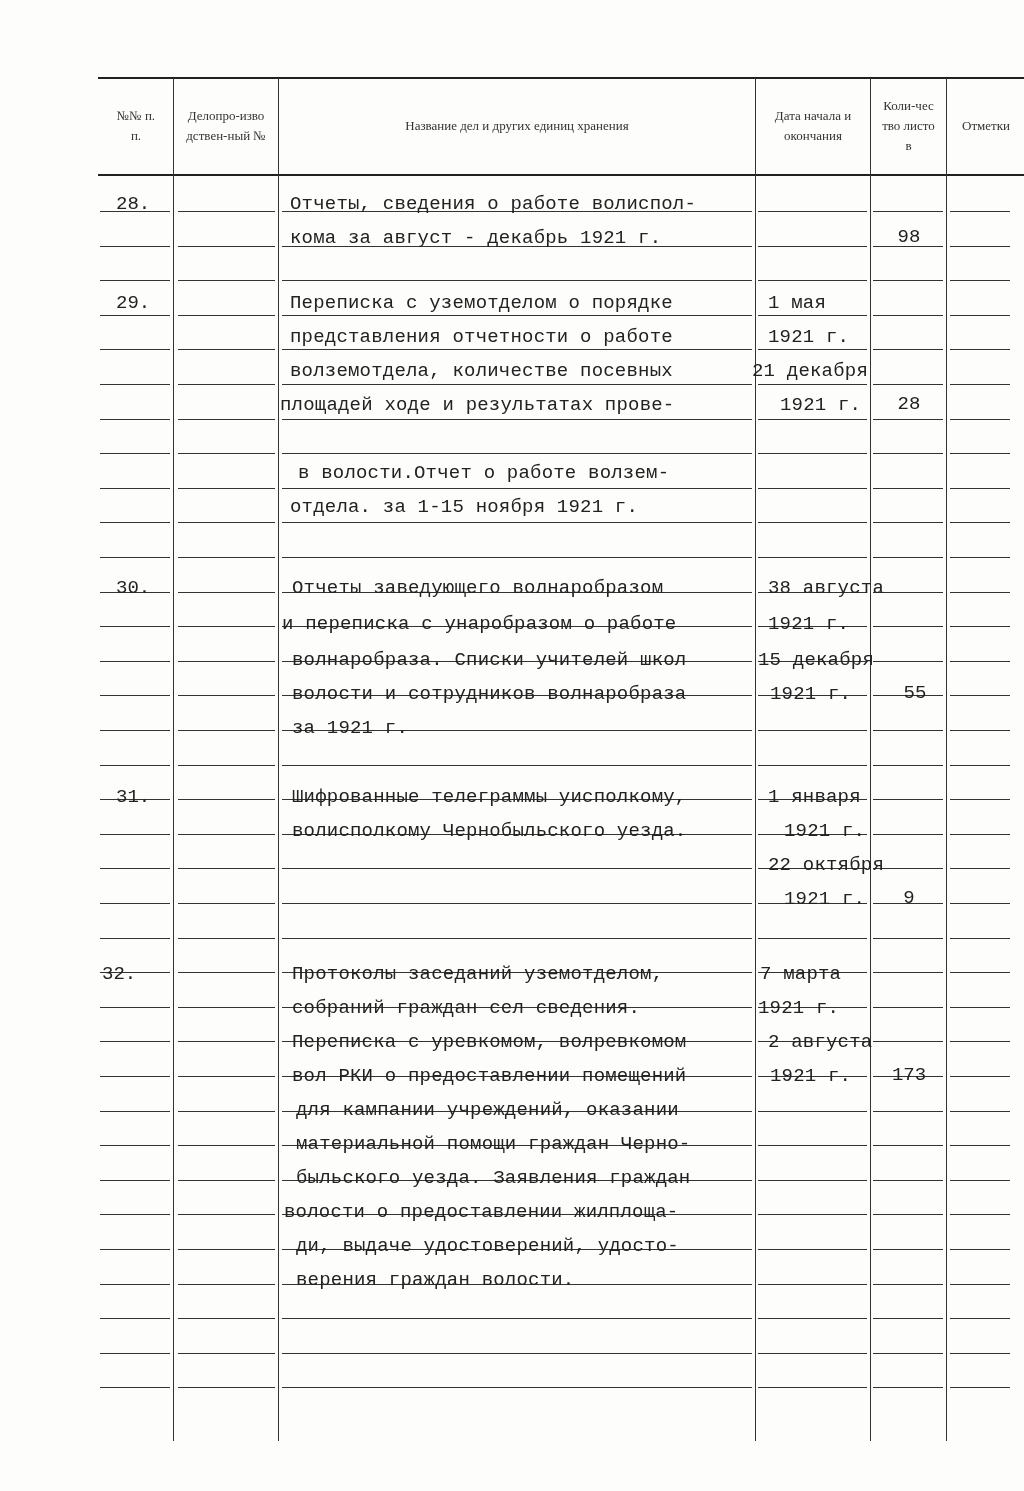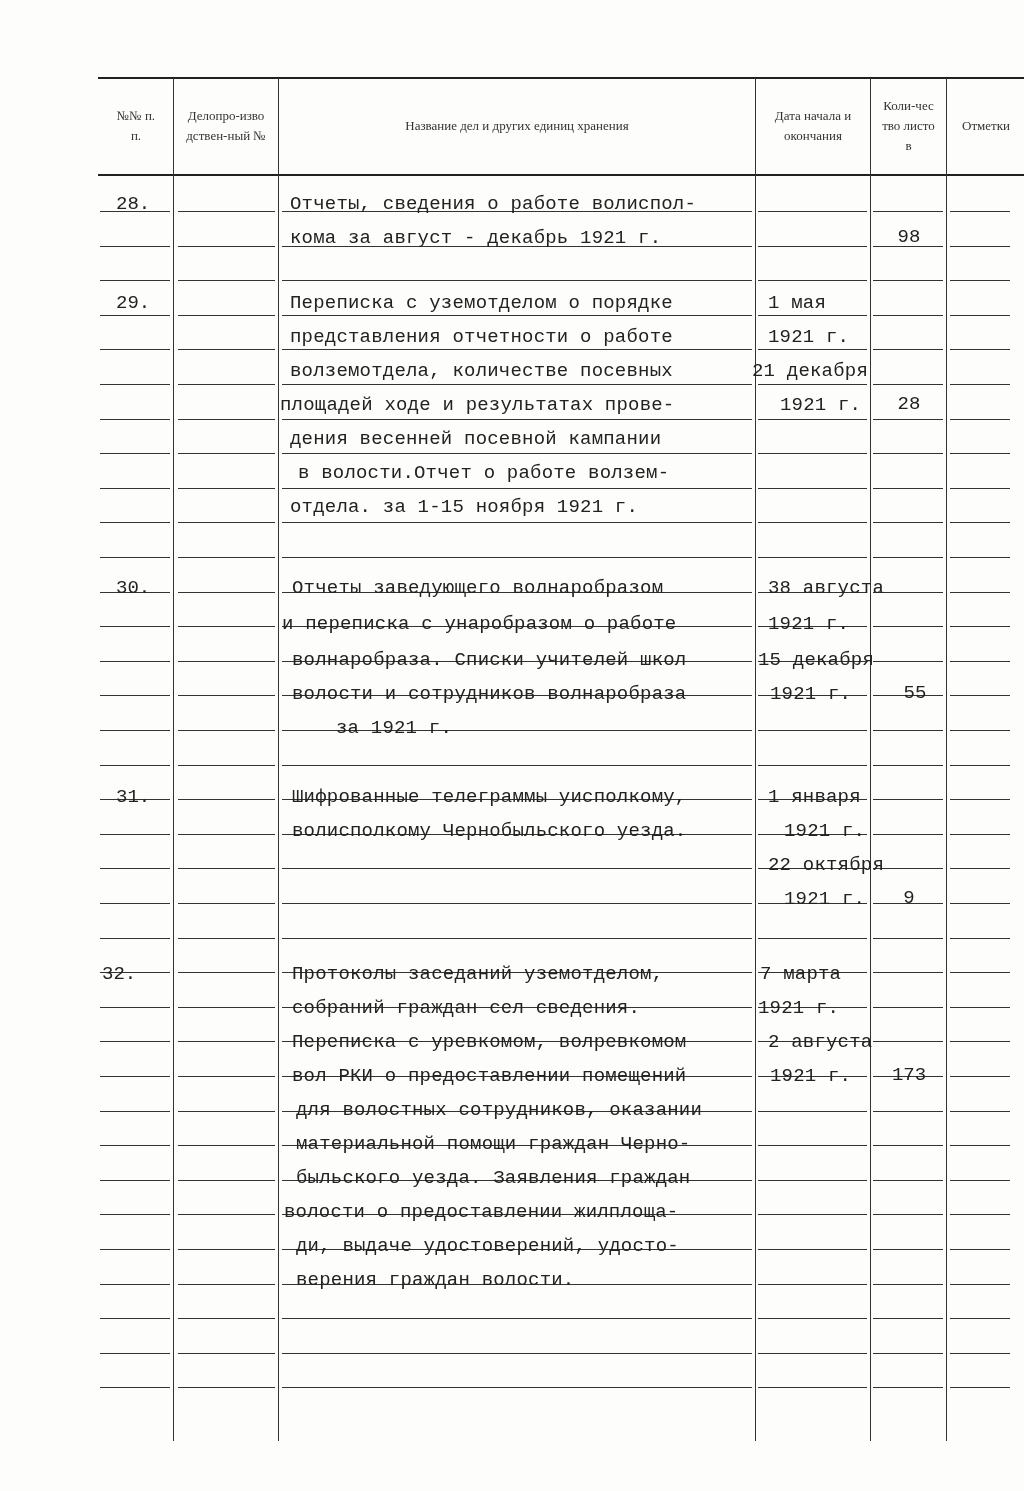--- a/index.html
+++ b/index.html
@@ -264,56 +264,55 @@
   <div class="num" style="left:116px;top:193px;">28.</div>
   <div class="typed" style="left:290px;top:192px;">Отчеты, сведения о работе волиспол-</div>
   <div class="typed" style="left:290px;top:226px;">кома за август - декабрь 1921 г.</div>
   <div class="count" style="left:874px;top:226px;">98</div>
 
   <div class="num" style="left:116px;top:292px;">29.</div>
   <div class="typed" style="left:290px;top:291px;">Переписка с уземотделом о порядке</div>
   <div class="typed" style="left:290px;top:359px;">волземотдела, количестве посевных</div>
   <div class="typed" style="left:290px;top:325px;">представления отчетности о работе</div>
   <div class="typed" style="left:280px;top:393px;">площадей ходе и результатах прове-</div>
-  <div class="typed" style="left:290px;top:427px;">дения весенней посевной кампании</div>
   <div class="typed" style="left:298px;top:461px;">в волости.Отчет о работе волзем-</div>
   <div class="typed" style="left:290px;top:495px;">отдела. за 1-15 ноября 1921 г.</div>
   <div class="typed" style="left:768px;top:291px;">1 мая</div>
   <div class="typed" style="left:768px;top:325px;">1921 г.</div>
   <div class="typed" style="left:752px;top:359px;">21 декабря</div>
   <div class="typed" style="left:780px;top:393px;">1921 г.</div>
   <div class="count" style="left:874px;top:393px;">28</div>
 
   <div class="num" style="left:116px;top:577px;">30.</div>
   <div class="typed" style="left:292px;top:576px;">Отчеты заведующего волнаробразом</div>
   <div class="typed" style="left:282px;top:612px;">и переписка с унаробразом о работе</div>
   <div class="typed" style="left:292px;top:648px;">волнаробраза. Списки учителей школ</div>
   <div class="typed" style="left:292px;top:682px;">волости и сотрудников волнаробраза</div>
-  <div class="typed" style="left:292px;top:716px;margin-left:44px;">за 1921 г.</div>
+  <div class="typed" style="left:292px;top:716px;">за 1921 г.</div>
   <div class="typed" style="left:768px;top:576px;">38 августа</div>
   <div class="typed" style="left:768px;top:612px;">1921 г.</div>
   <div class="typed" style="left:758px;top:648px;">15 декабря</div>
   <div class="typed" style="left:770px;top:682px;">1921 г.</div>
   <div class="count" style="left:880px;top:682px;">55</div>
 
   <div class="num" style="left:116px;top:786px;">31.</div>
   <div class="typed" style="left:292px;top:785px;text-align:center;">Шифрованные телеграммы уисполкому,</div>
   <div class="typed" style="left:292px;top:819px;">волисполкому Чернобыльского уезда.</div>
   <div class="typed" style="left:768px;top:785px;">1 января</div>
   <div class="typed" style="left:784px;top:819px;">1921 г.</div>
   <div class="typed" style="left:768px;top:853px;">22 октября</div>
   <div class="typed" style="left:784px;top:887px;">1921 г.</div>
   <div class="count" style="left:874px;top:887px;">9</div>
 
   <div class="num" style="left:102px;top:963px;">32.</div>
   <div class="typed" style="left:292px;top:962px;">Протоколы заседаний уземотделом,</div>
   <div class="typed" style="left:292px;top:996px;">собраний граждан сел сведения.</div>
   <div class="typed" style="left:292px;top:1030px;">Переписка с уревкомом, волревкомом</div>
   <div class="typed" style="left:292px;top:1064px;">вол РКИ о предоставлении помещений</div>
-  <div class="typed" style="left:296px;top:1098px;">для волостных сотрудников, оказании</div>
+  <div class="typed" style="left:296px;top:1098px;">для кампании учреждений, оказании</div>
   <div class="typed" style="left:296px;top:1132px;">материальной помощи граждан Черно-</div>
   <div class="typed" style="left:296px;top:1166px;">быльского уезда. Заявления граждан</div>
   <div class="typed" style="left:284px;top:1200px;">волости о предоставлении жилплоща-</div>
   <div class="typed" style="left:296px;top:1234px;">ди, выдаче  удостоверений, удосто-</div>
   <div class="typed" style="left:296px;top:1268px;">верения граждан волости.</div>
   <div class="typed" style="left:760px;top:962px;">7 марта</div>
   <div class="typed" style="left:758px;top:996px;">1921 г.</div>
   <div class="typed" style="left:768px;top:1030px;">2 августа</div>
   <div class="typed" style="left:770px;top:1064px;">1921 г.</div>
   <div class="count" style="left:874px;top:1064px;">173</div>

